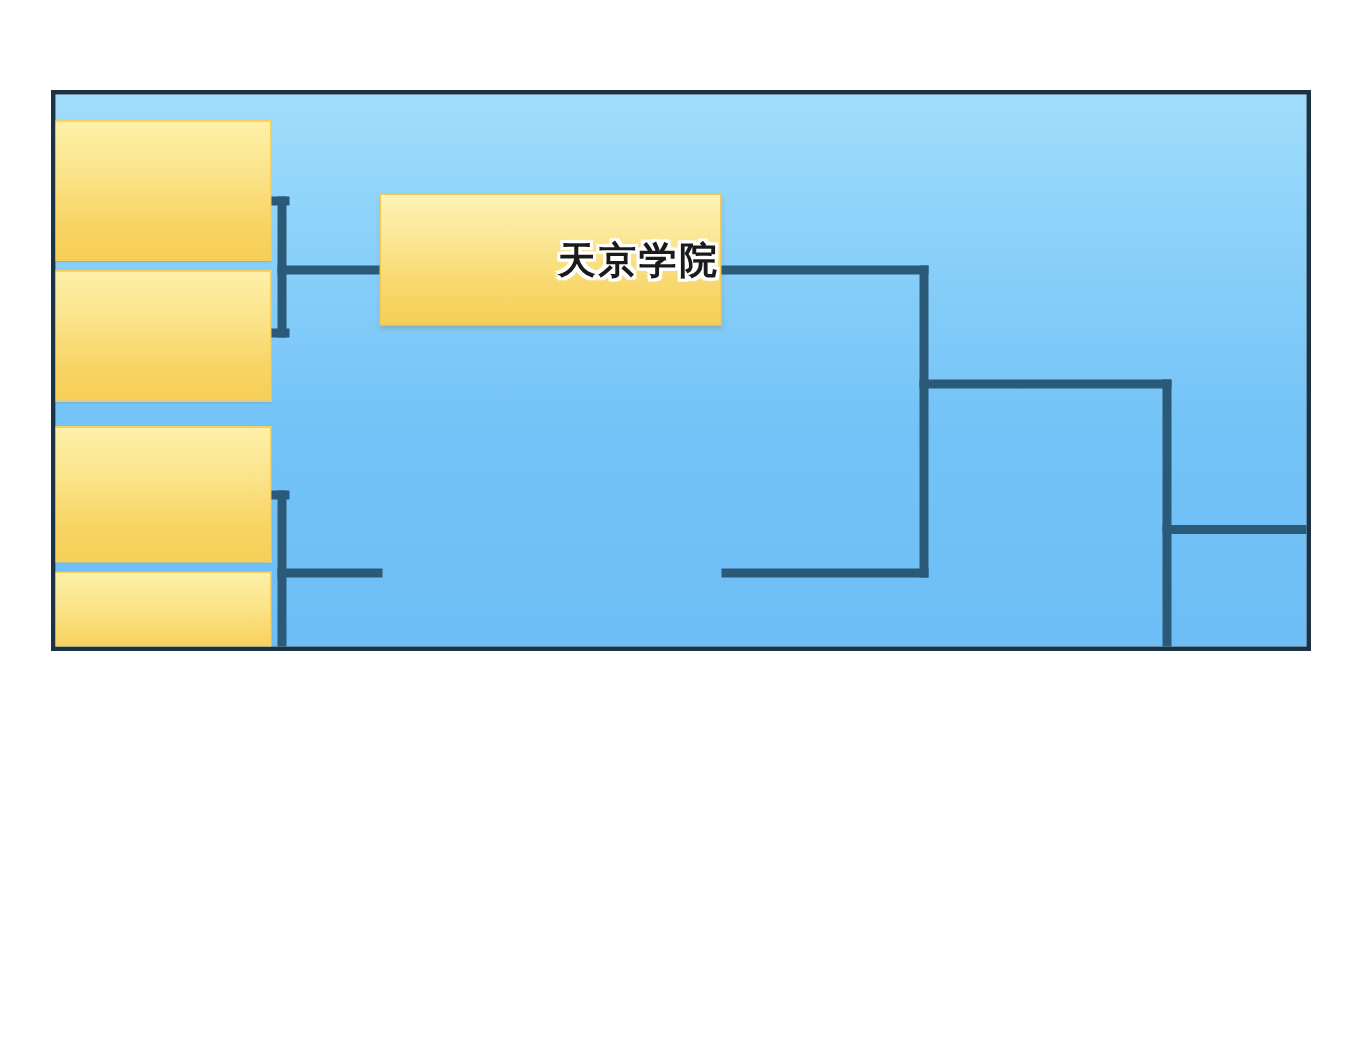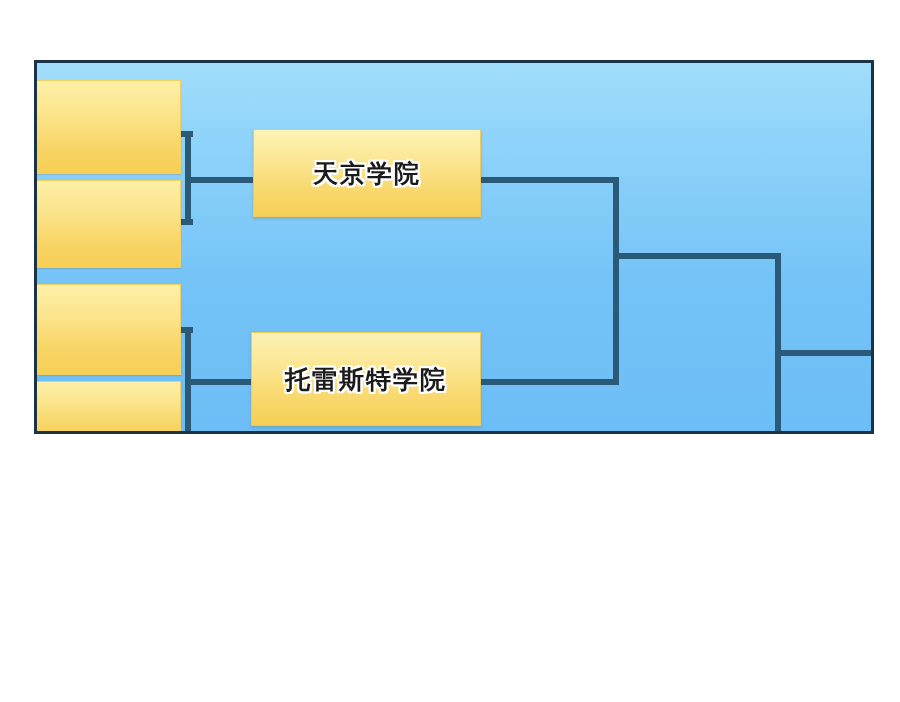--- a/index.html
+++ b/index.html
@@ -41,21 +41,21 @@
   }
 
   
   .team{
     position:absolute;
     box-sizing:border-box;
     background:linear-gradient(180deg,#fdf3b6 0%,#fbe590 38%,#f8d askew 0%,#f8d667 76%,#f6cf56 100%);
     background:linear-gradient(180deg,#fdf3b6 0%,#fbe590 38%,#f8d667 76%,#f6cf56 100%);
     border:1px solid #edc85a;
     box-shadow:0 2px 3px rgba(120,90,20,.22);
-    display:flex;align-items:center;justify-content:center;
+    display:flex;align-items:center;justify-content:flex-end;
   }
   .team-label{
     font-size:25px;
     font-weight:bold;
     letter-spacing:2px;
     color:#1a1a1a;
     text-shadow:
       -2px -2px 0 #fff,  2px -2px 0 #fff,
       -2px  2px 0 #fff,  2px  2px 0 #fff,
       -2px  0   0 #fff,  2px  0   0 #fff,
@@ -91,23 +91,20 @@
       <div class="ln h" style="left:148px; top:114px; width:70px;"></div>
 
       <div class="ln v" style="left:148px; top:264px; height:116px;"></div>
       <div class="ln h" style="left:144px; top:264px; width:12px;"></div>
       <div class="ln h" style="left:148px; top:316px; width:70px;"></div>
 
       <div class="team" style="left:216px; top:66px; width:228px; height:88px;">
         <span class="team-label">天京学院</span>
       </div>
 
-      <div class="team" style="left:214px; top:269px; width:230px; height:94px;">
-        <span class="team-label">托雷斯特学院</span>
-      </div>
 
       <div class="ln h" style="left:444px; top:114px; width:138px;"></div>
       <div class="ln h" style="left:444px; top:316px; width:138px;"></div>
       <div class="ln v" style="left:576px; top:114px; height:208px;"></div>
       <div class="ln h" style="left:576px; top:190px; width:168px;"></div>
 
       <div class="ln v" style="left:738px; top:190px; height:188px;"></div>
       <div class="ln h" style="left:738px; top:287px; width:110px;"></div>
 
     </div>

